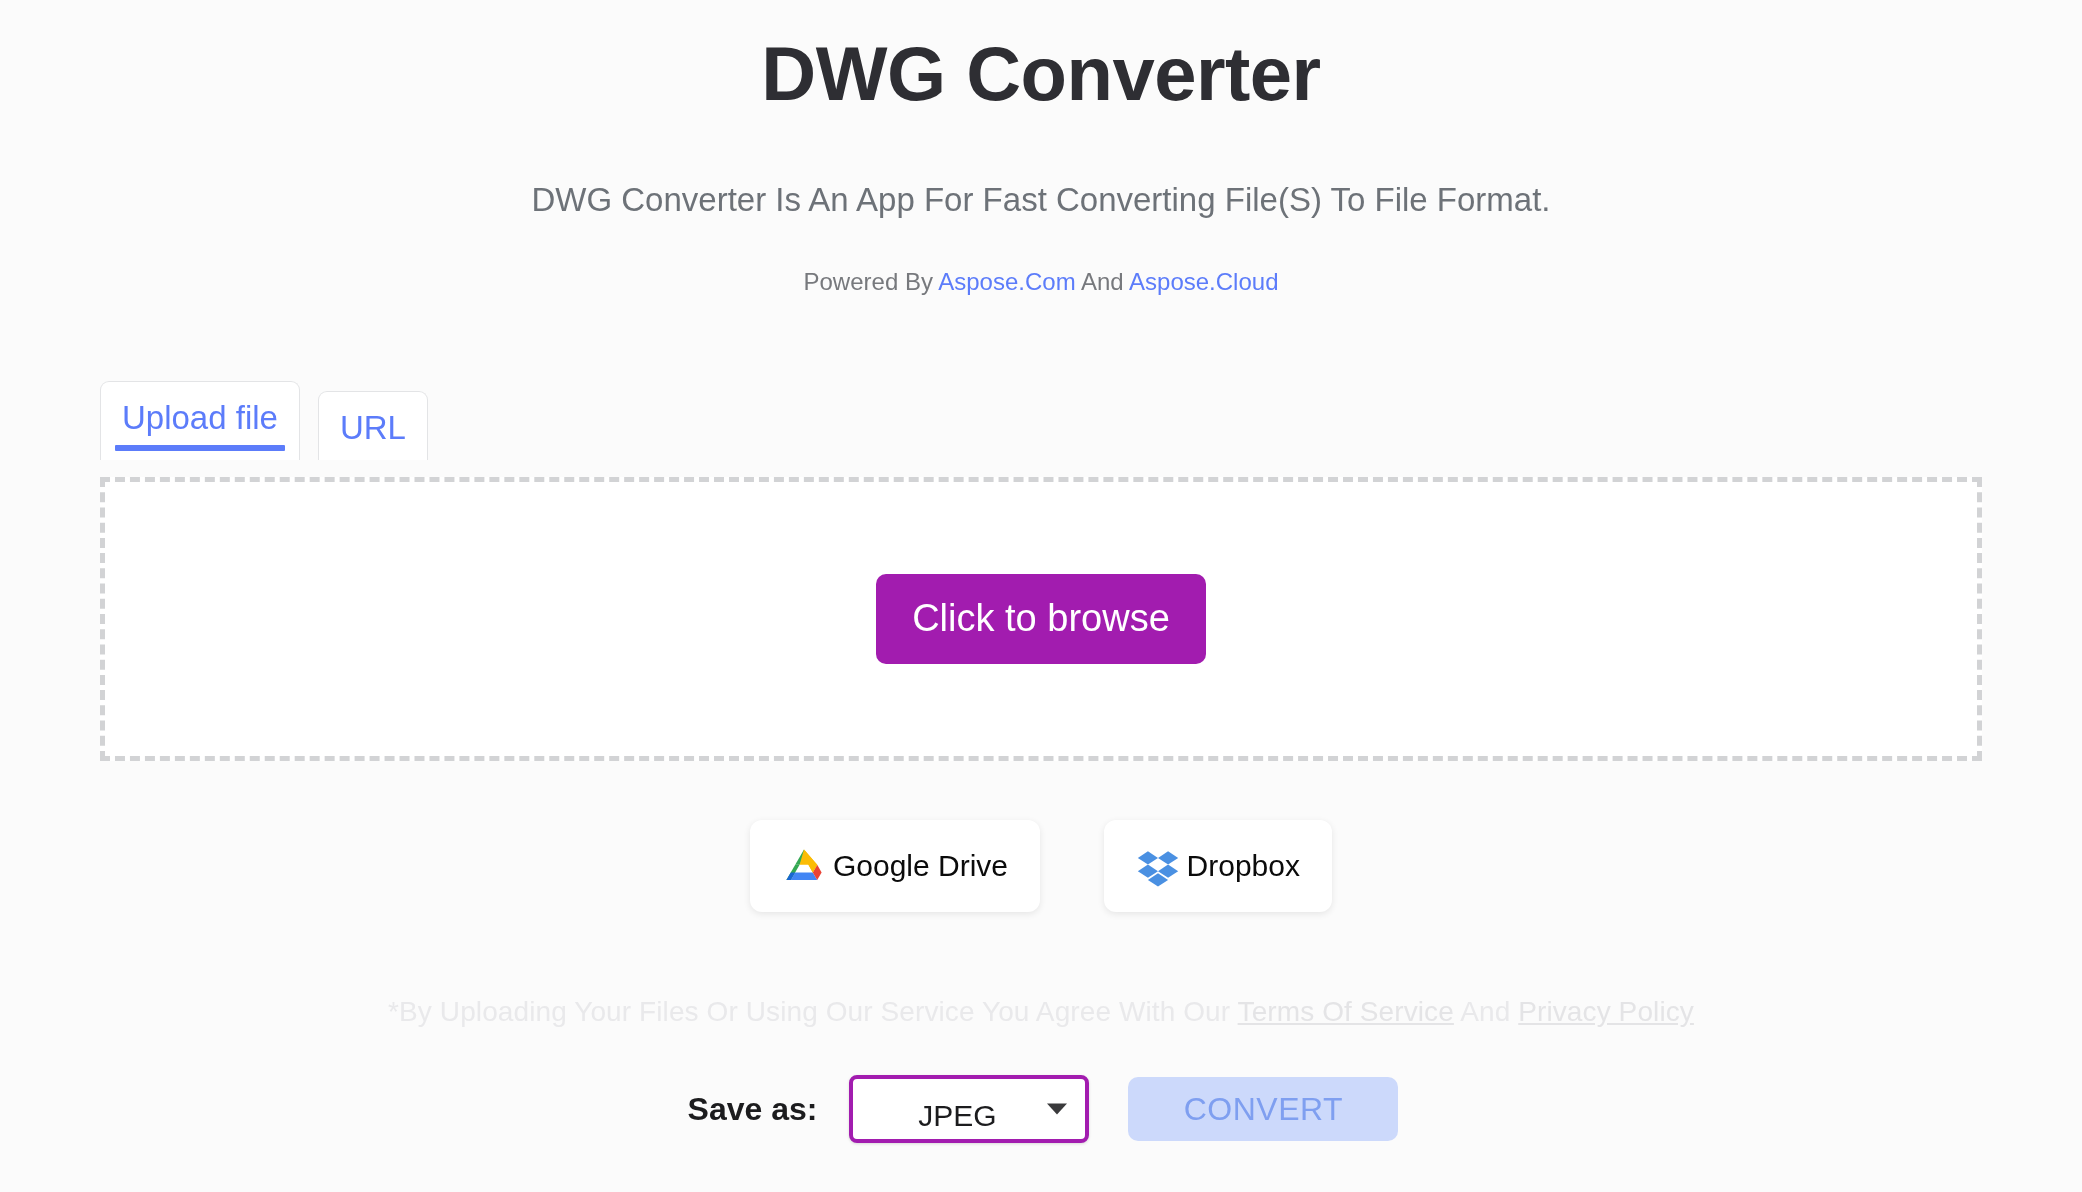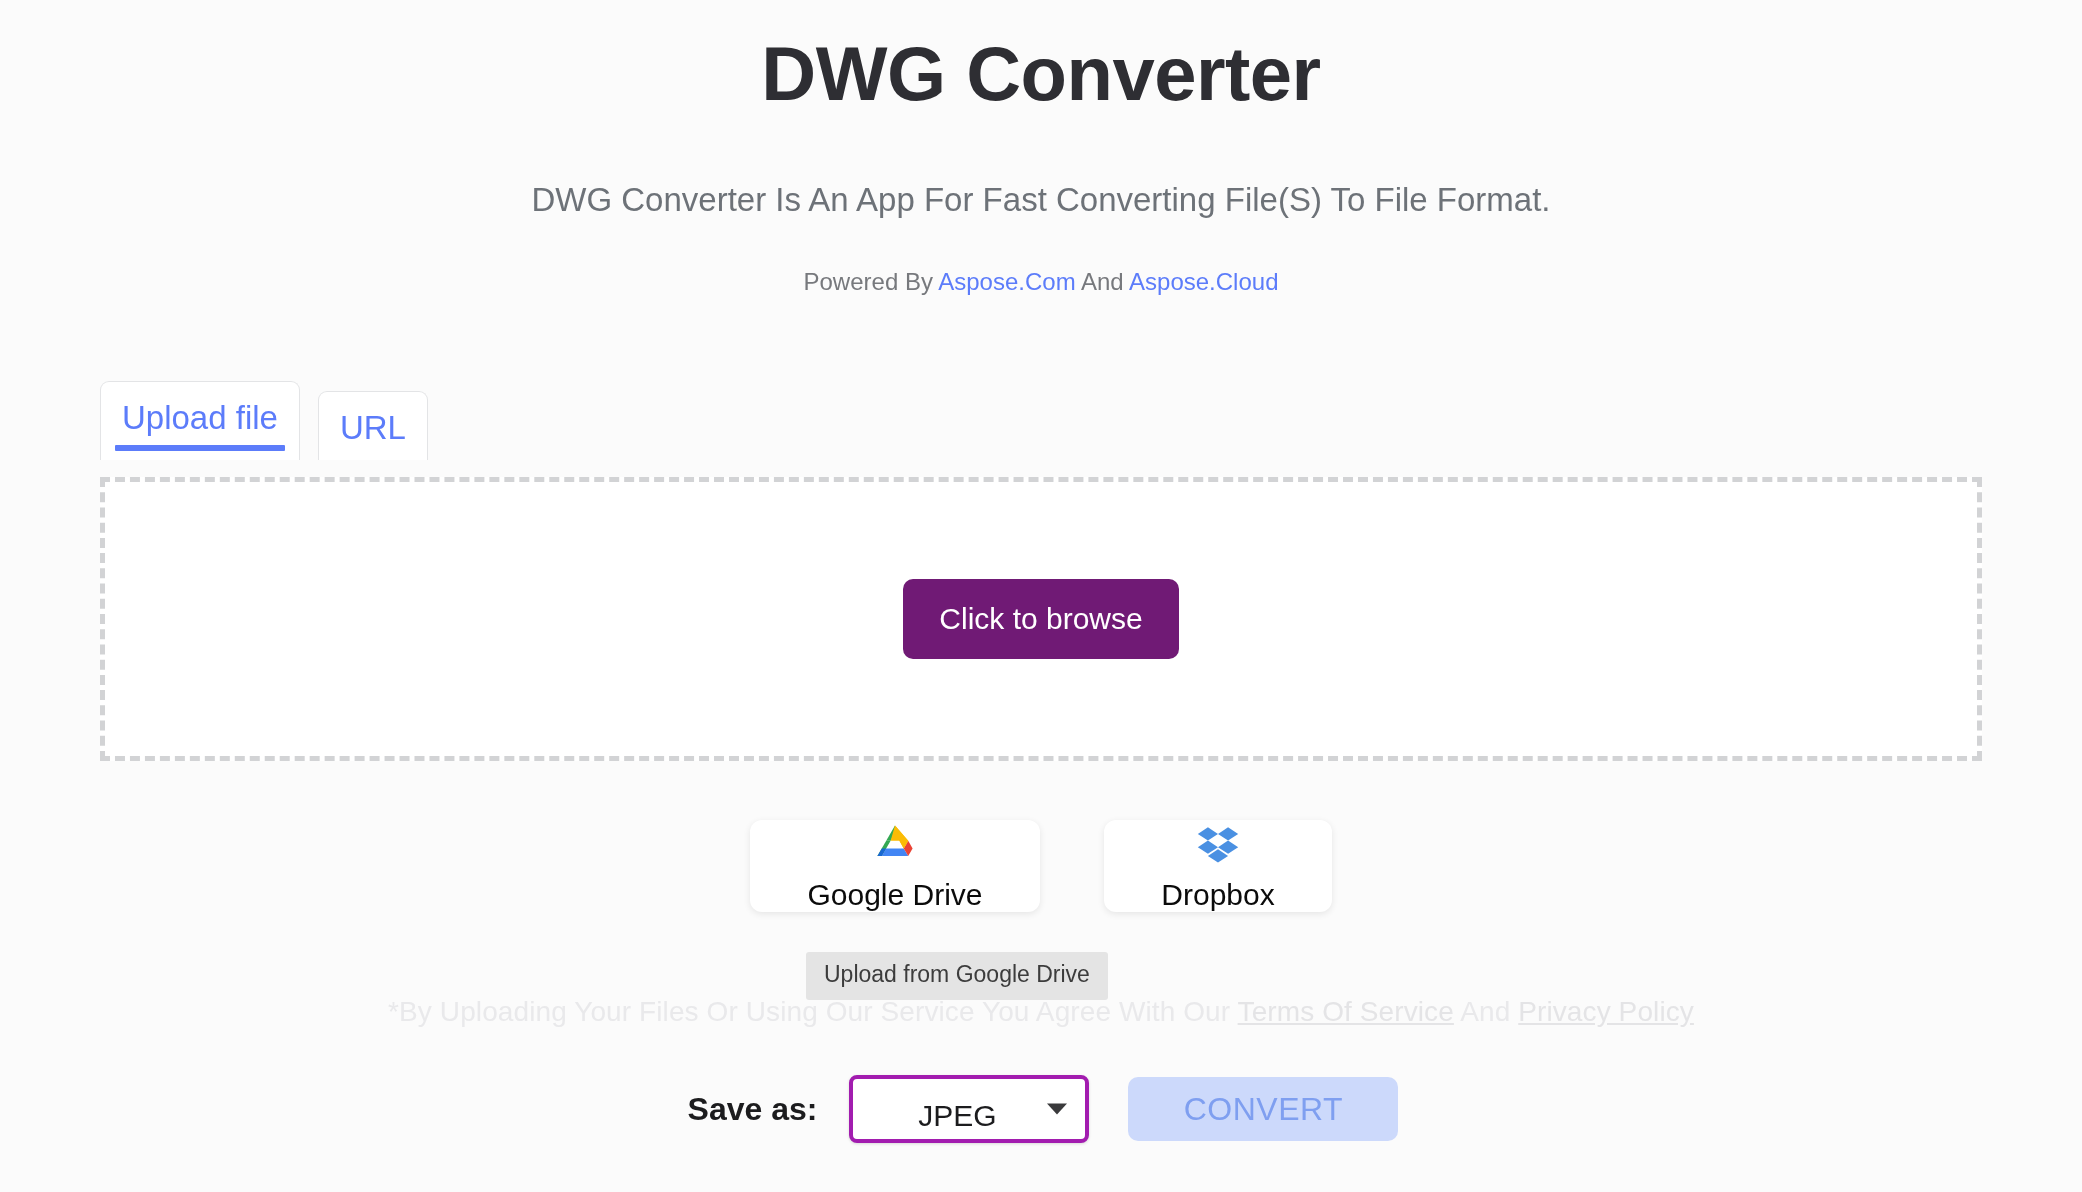--- a/index.html
+++ b/index.html
@@ -96,23 +96,23 @@
     width: 1882px;
     height: 284px;
     box-sizing: border-box;
     border: 5px dashed #d2d3d5;
     background: #ffffff;
     display: flex;
     align-items: center;
     justify-content: center;
   }
   .browse-btn {
-    background: #701a75;
+    background: #a21caf;
     color: #ffffff;
-    font-size: 30px;
+    font-size: 38px;
     border: none;
     border-radius: 10px;
     padding: 22px 36px;
     cursor: pointer;
     font-family: inherit;
     line-height: 1.2;
   }
 
   
   .cloud-row {
@@ -125,26 +125,25 @@
     gap: 64px;
   }
   .cloud-btn {
     background: #ffffff;
     border: none;
     border-radius: 12px;
     box-shadow: 0 2px 7px rgba(0,0,0,0.09);
     height: 92px;
     display: flex;
     align-items: center;
-    justify-content: space-between;
+    justify-content: flex-end;
     gap: 7px;
     padding: 0 32px;
     cursor: pointer;
     font-family: inherit;
-    flex-direction: column;
   }
   .cloud-btn.gdrive { width: 290px; }
   .cloud-btn.dropbox { width: 228px; }
   .cloud-label {
     font-size: 30px;
     color: #0b0b0b;
     white-space: nowrap;
   }
   .cloud-icon {
     width: 44px;
@@ -300,21 +299,20 @@
           <polygon points="2,29.6 13,22.4 24,29.6 13,36.8" fill="#4a90e2"></polygon>
           <polygon points="24,29.6 35,22.4 46,29.6 35,36.8" fill="#4a90e2"></polygon>
           <polygon points="13,39.2 24,32 35,39.2 24,46.4" fill="#4a90e2"></polygon>
         </svg>
       </span>
       <span class="cloud-label">Dropbox</span>
     </button>
 
   </div>
 
-  <div class="tooltip">Upload from Google Drive</div>
 
   <div class="terms">
     <span>*By Uploading Your Files Or Using Our Service You Agree With Our </span><a href="#">Terms Of Service</a><span> And </span><a href="#">Privacy Policy</a>
   </div>
 
   <div class="saveas-row">
     <span class="saveas-label">Save as:</span>
     <span class="select-wrap">
       <select class="format-select">
         <option>JPEG</option>

